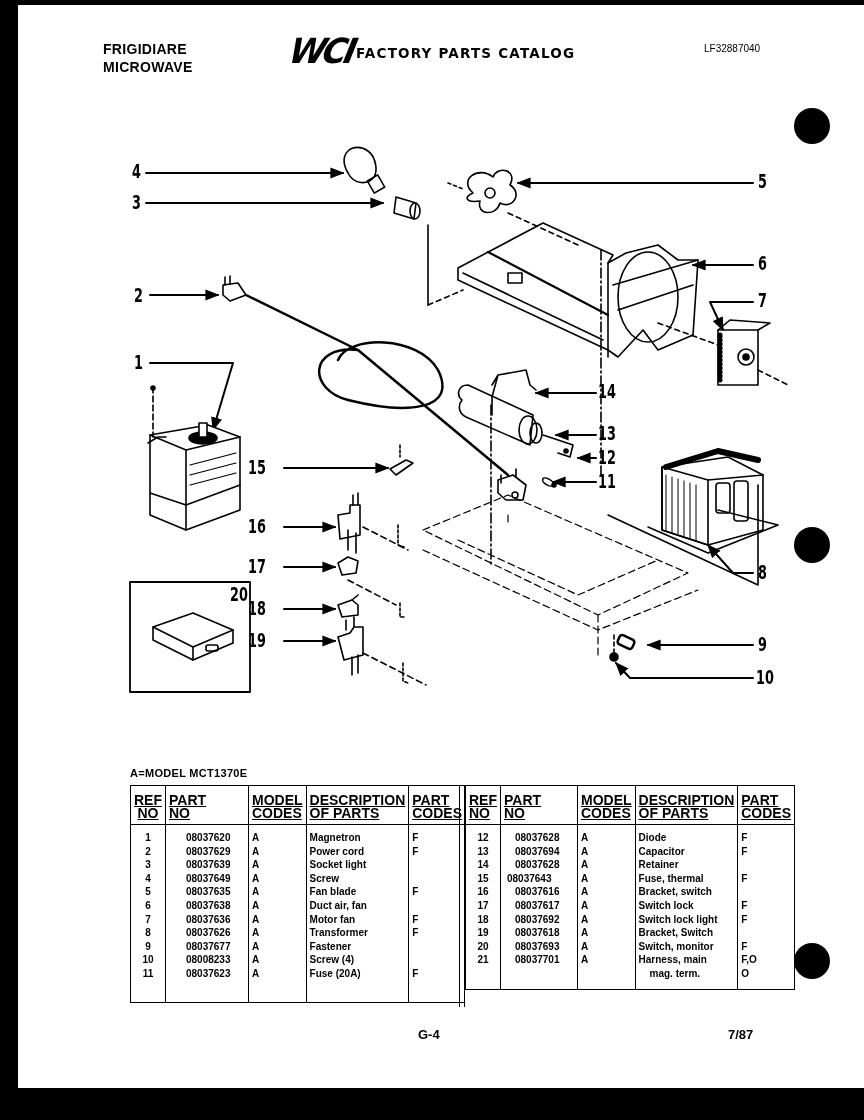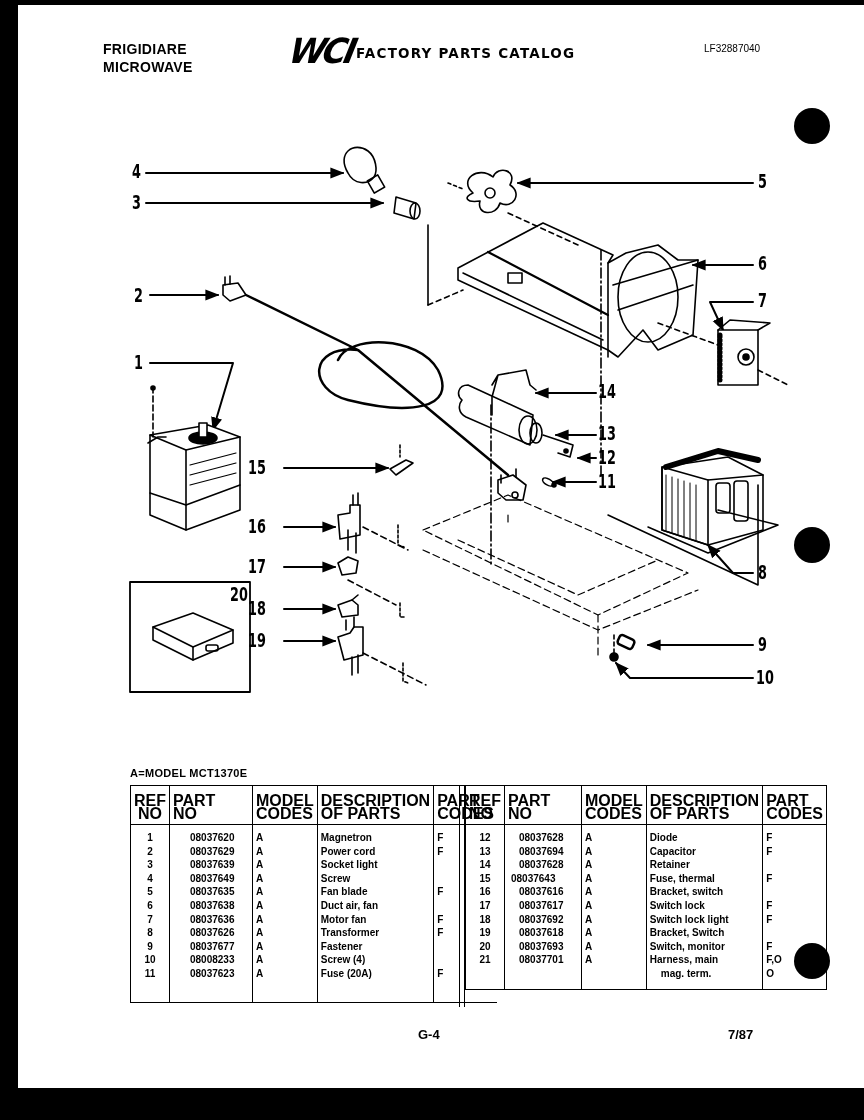--- a/index.html
+++ b/index.html
@@ -15,22 +15,22 @@
   .logo { left:272px; top:26px; font-weight:900; font-style:italic; font-size:33px; letter-spacing:-3px; transform:skewX(-12deg) scaleY(1.05); font-family:"DejaVu Sans", sans-serif; }
   .catalog-title { left:338px; top:40px; font-weight:bold; font-size:13.5px; letter-spacing:1.2px; font-family:"DejaVu Sans", sans-serif; }
   .catalog-num { left:686px; top:38px; font-weight:normal; font-size:10px; }
   .hole { width:36px; height:36px; border-radius:50%; background:#000; }
   .diagram { left:0; top:0; width:837px; height:760px; }
   .model-line { left:112px; top:762px; font-weight:bold; font-size:11px; letter-spacing:0.3px; }
   table.parts {
     position:absolute; border-collapse:collapse; font-size:10px; font-weight:bold; top:780px;
   }
   table.parts th {
-    text-align:left; vertical-align:top; font-size:16px; font-weight:bold; line-height:13px;
-    padding:8px 3px 4px 3px; border-bottom:1.5px solid #000; height:24px;
+    text-align:left; vertical-align:top; font-size:14px; font-weight:bold; line-height:13px;
+    padding:8px 3px 4px 3px; border-bottom:1.5px solid #000; height:24px;text-decoration:underline;
   }
   table.parts td { padding:0 3px; line-height:13.6px; height:13.6px; white-space:nowrap; }
   table.parts th + th, table.parts td + td { border-left:1.5px solid #000; }
   table.parts tbody tr:first-child td { padding-top:6px; }
   table.parts tbody tr:last-child td { padding-bottom:8px; }
   .t-left { left:112px; border:1.5px solid #000; border-right:none; }
   .t-right { left:447px; border:1.5px solid #000; }
   .dbl { left:441px; top:780px; width:4px; height:222px; border-left:1.5px solid #000; border-right:1.5px solid #000; }
   td.c { text-align:center; }
   .footer-page { left:400px; top:1022px; font-weight:bold; font-size:13px; }

